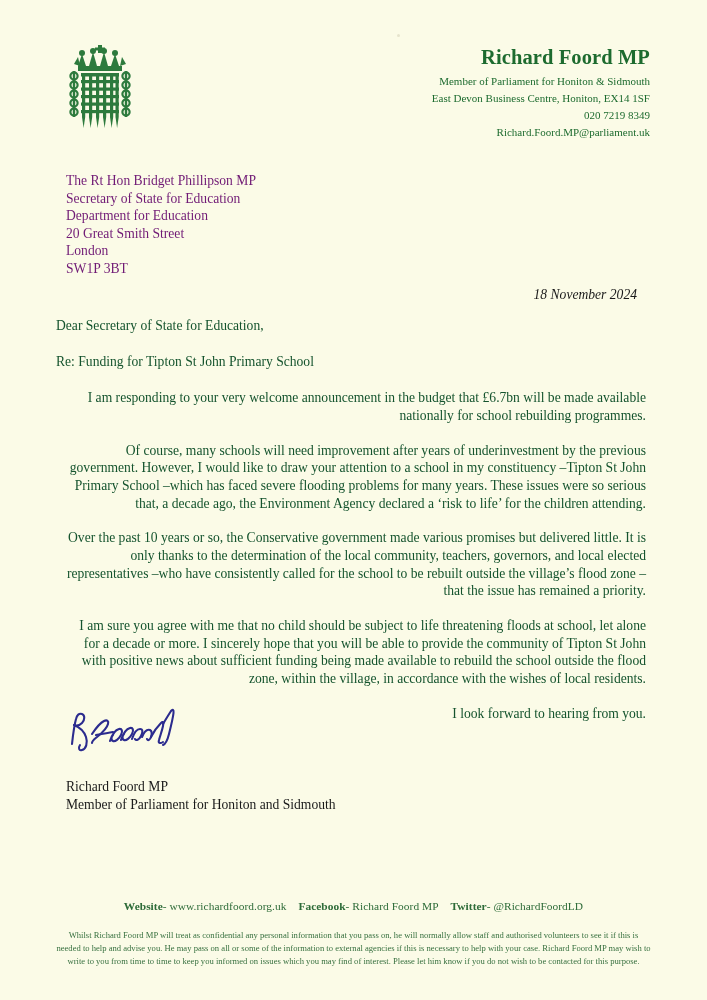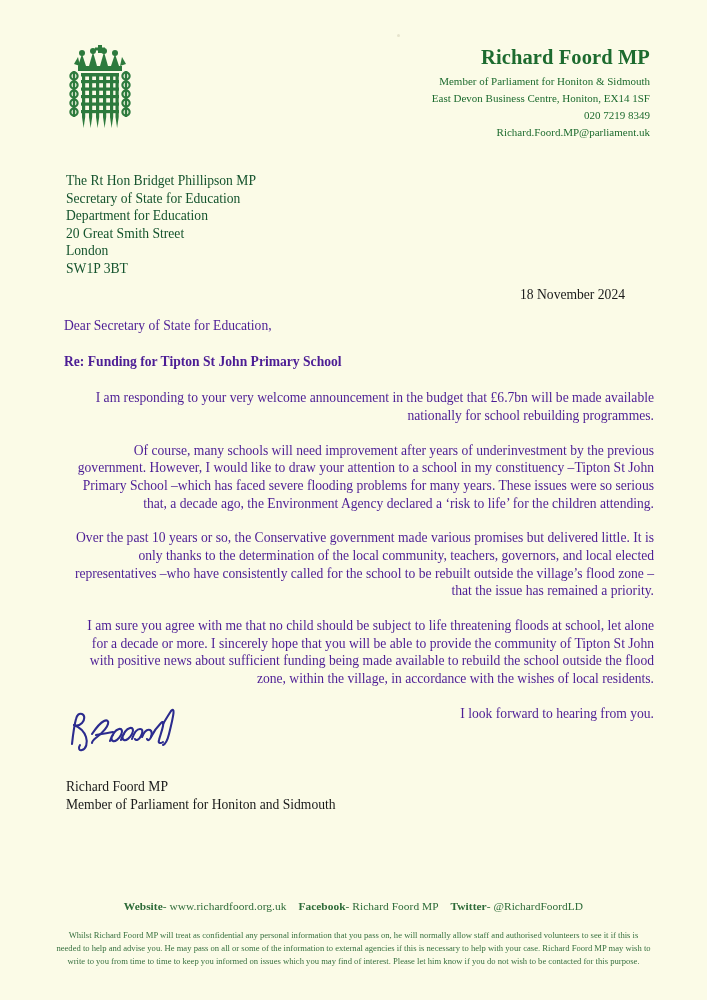--- a/index.html
+++ b/index.html
@@ -68,47 +68,48 @@
     border-radius: 50%;
   }
 
   
   .recipient {
     position: absolute;
     left: 66px;
     top: 172px;
     font-size: 13.6px;
     line-height: 1.29;
-    color: #14532d;
+    color: #701a75;
   }
   .recipient div { white-space: pre; }
 
   
   .date {
     position: absolute;
-    right: 80px;
+    right: 68px;
     top: 287px;
     font-size: 13.6px;
     color: #1a1a1a;
+    font-style: italic;
   }
 
   
   .body-block {
     position: absolute;
-    left: 64px;
+    left: 56px;
     top: 317px;
     width: 590px;
     font-size: 13.6px;
     line-height: 1.30;
-    color: #4c1d95;
+    color: #14532d;
   }
   .salutation { margin: 0 0 18px 0; }
   .subject {
     margin: 0 0 19px 0;
-    font-weight: bold;
+    font-weight: normal;
   }
   .para {
     margin: 0 0 17px 8px;
     text-align: right;
   }
 
   
   .sig-area {
     position: absolute;
     left: 66px;

